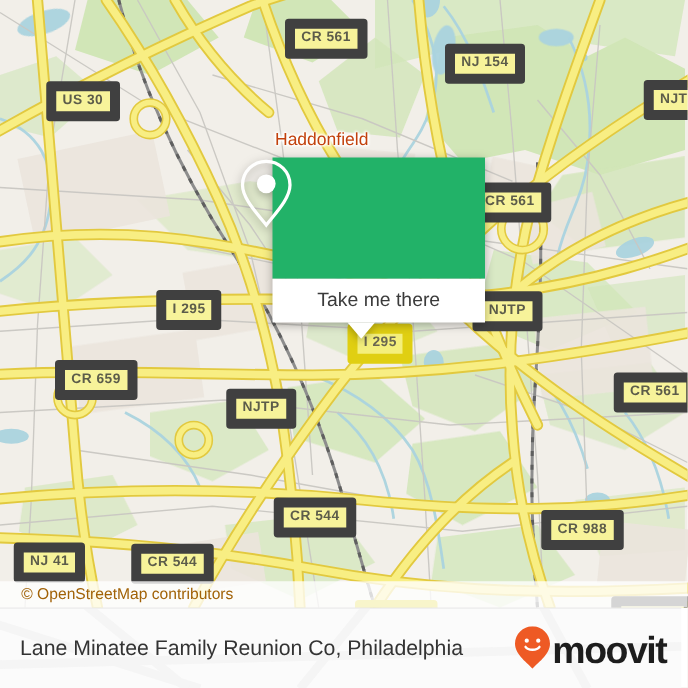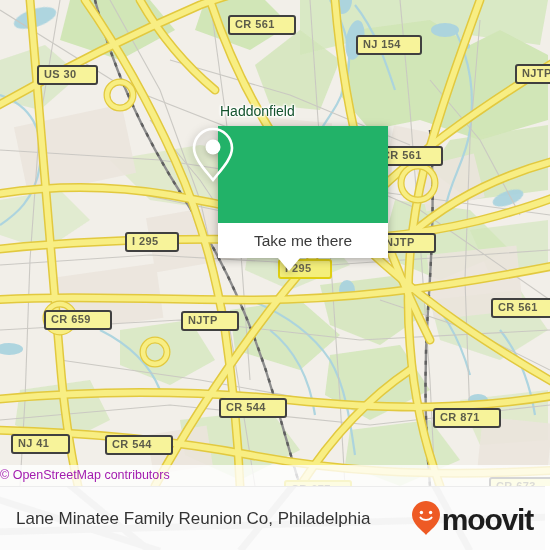--- a/index.html
+++ b/index.html
@@ -11,48 +11,48 @@
   #app{position:relative;width:550px;height:550px;overflow:hidden;}
 
   
   #map{position:absolute;left:0;top:0;width:550px;height:486px;overflow:hidden;background:#f2efe9;}
   #map svg{position:absolute;left:0;top:0;}
 
   
   .shield{
     position:absolute;
     background:#f7f39a;
-    border:2px solid #404040;
+    border:8px solid #404040;
     border-radius:3px;
     color:#5c5c4a;
     font-size:11px;
     font-weight:bold;
     letter-spacing:.4px;
-    padding:1px 19px 2px 5px;
+    padding:1px 5px 2px 5px;
     line-height:13px;
     white-space:nowrap;
     box-sizing:border-box;
   }
   .shield.solid{background:#f4ef7b;border-color:#e0cf12;color:#6a6750;}
 
   .placelabel{
     position:absolute;
-    color:#14532d;
+    color:#c2410c;
     font-size:14px;
     text-shadow:
        1px 0 2px #fff, -1px 0 2px #fff, 0 1px 2px #fff, 0 -1px 2px #fff,
        1px 1px 2px #fff, -1px -1px 2px #fff;
     white-space:nowrap;
   }
 
   
   #attrib{
     position:absolute;left:0;top:465px;width:550px;height:21px;
     background:rgba(255,255,255,0.78);
-    color:#a21caf;font-size:12.5px;line-height:21px;padding-left:0;
+    color:#a16207;font-size:12.5px;line-height:21px;padding-left:17px;
     box-sizing:border-box;white-space:nowrap;
   }
 
   
   #card{
     position:absolute;left:190px;top:126px;width:170px;height:132px;
     filter:drop-shadow(0 2px 4px rgba(0,0,0,.30));
     padding-left:28px;
   }
   #card-image{
@@ -247,25 +247,25 @@
     <div class="placelabel" style="left:220px;top:103px">Haddonfield</div>
 
     <div class="shield" style="left:228px;top:15px">CR 561</div>
     <div class="shield" style="left:356px;top:35px">NJ 154</div>
     <div class="shield" style="left:37px;top:65px">US 30</div>
     <div class="shield" style="left:515px;top:64px">NJTP</div>
     <div class="shield" style="left:375px;top:146px">CR 561</div>
     <div class="shield" style="left:125px;top:232px">I 295</div>
     <div class="shield" style="left:378px;top:233px">NJTP</div>
     <div class="shield solid" style="left:278px;top:259px">I 295</div>
-    <div class="shield" style="left:44px;top:310px">CR 659</div>
+    <div class="shield" style="left:44px;top:288px">CR 659</div>
     <div class="shield" style="left:181px;top:311px">NJTP</div>
     <div class="shield" style="left:491px;top:298px">CR 561</div>
     <div class="shield" style="left:219px;top:398px">CR 544</div>
-    <div class="shield" style="left:433px;top:408px">CR 871</div>
+    <div class="shield" style="left:433px;top:408px">CR 988</div>
     <div class="shield" style="left:105px;top:435px">CR 544</div>
     <div class="shield" style="left:11px;top:434px">NJ 41</div>
     <div class="shield solid" style="left:284px;top:480px">CR 677</div>
     <div class="shield" style="left:489px;top:477px">CR 673</div>
 
     <div id="attrib">© OpenStreetMap contributors</div>
 
     <div id="card">
       <div id="card-image">
         <span>

